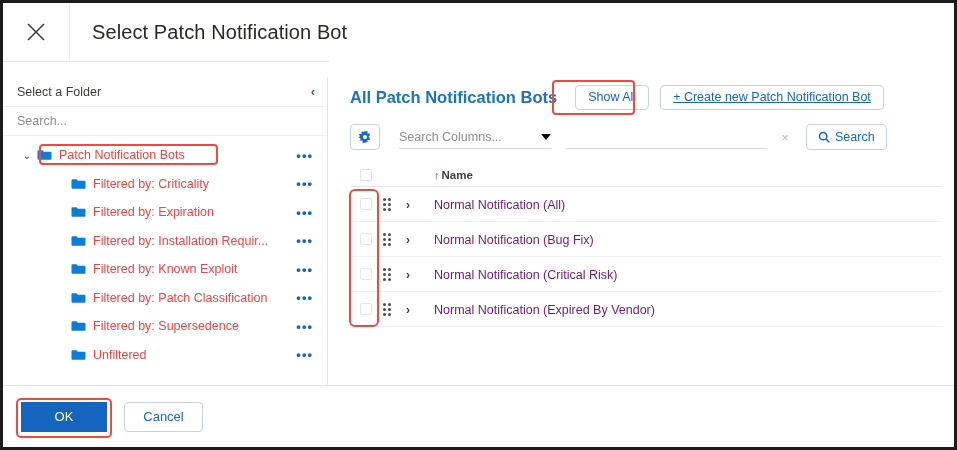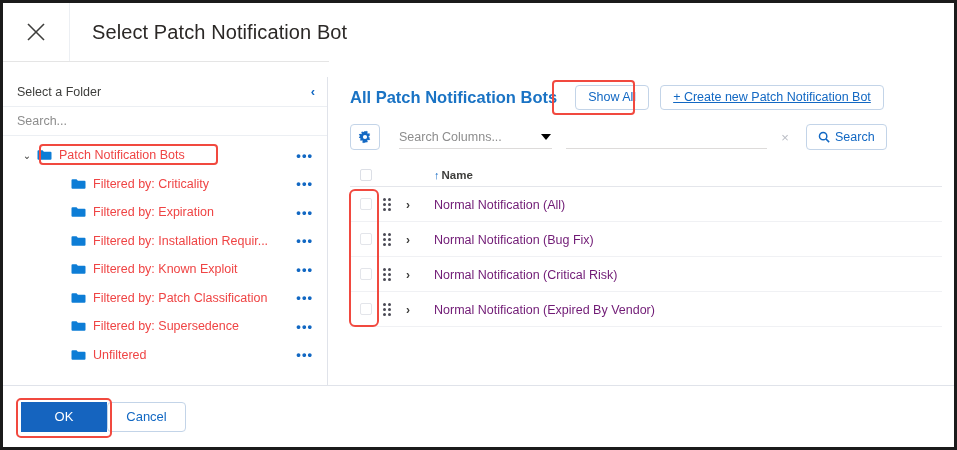--- a/index.html
+++ b/index.html
@@ -391,20 +391,21 @@
     width: 86px;
     height: 30px;
     line-height: 28px;
     text-align: center;
     font-size: 13px;
     border-radius: 0;
     cursor: pointer;
     box-sizing: border-box;
   }
   .btn-cancel {
+    margin-left: 17px;
     width: 79px;
     height: 30px;
     line-height: 28px;
     text-align: center;
     font-size: 13px;
     border-radius: 4px;
   }
   .hl-ok {
     position: absolute;
     left: 13px; top: 12px;

